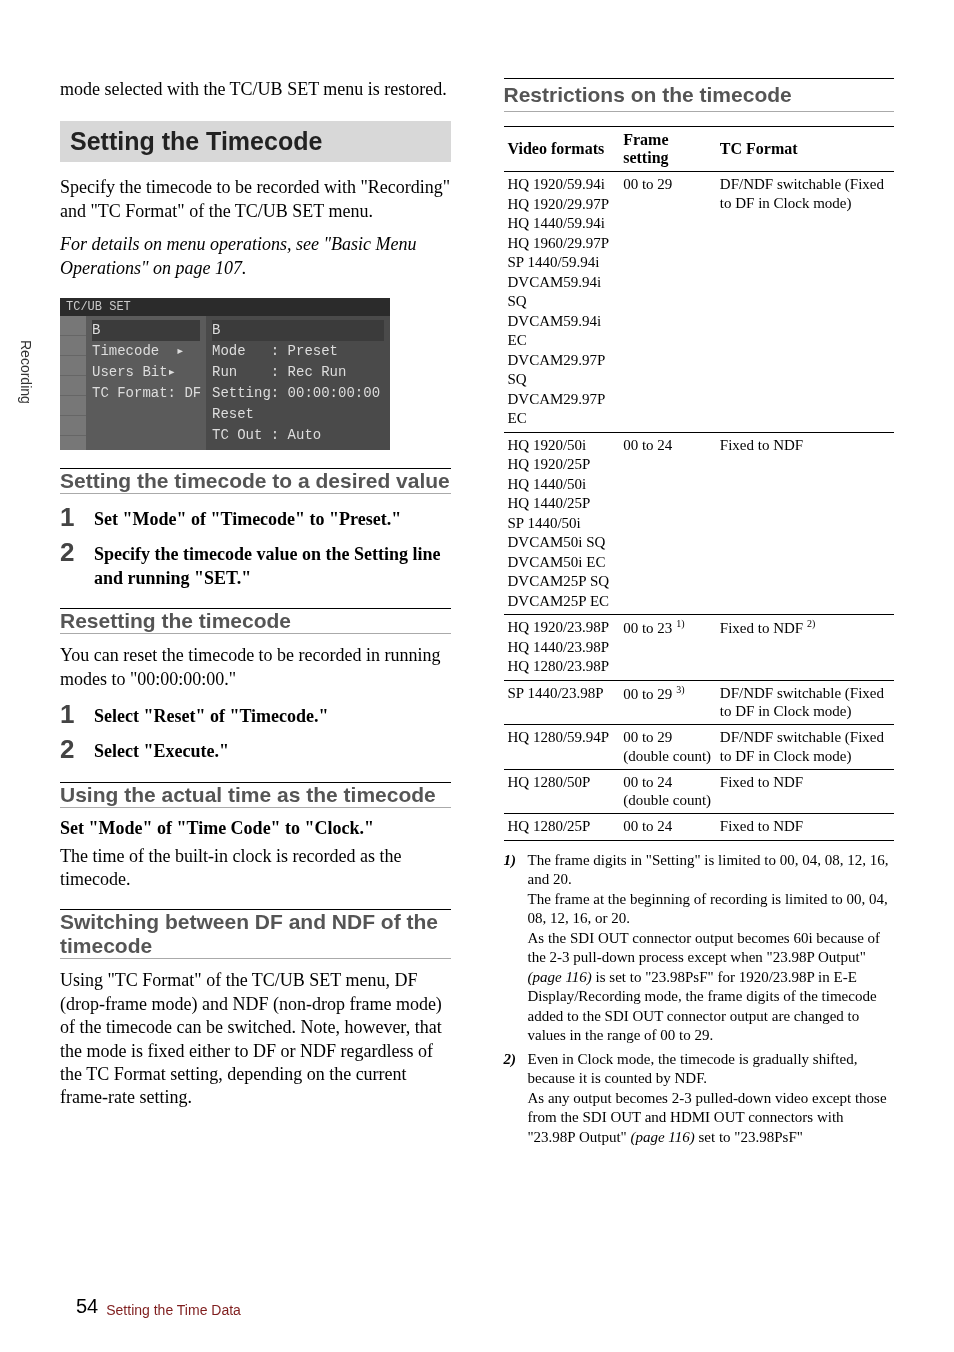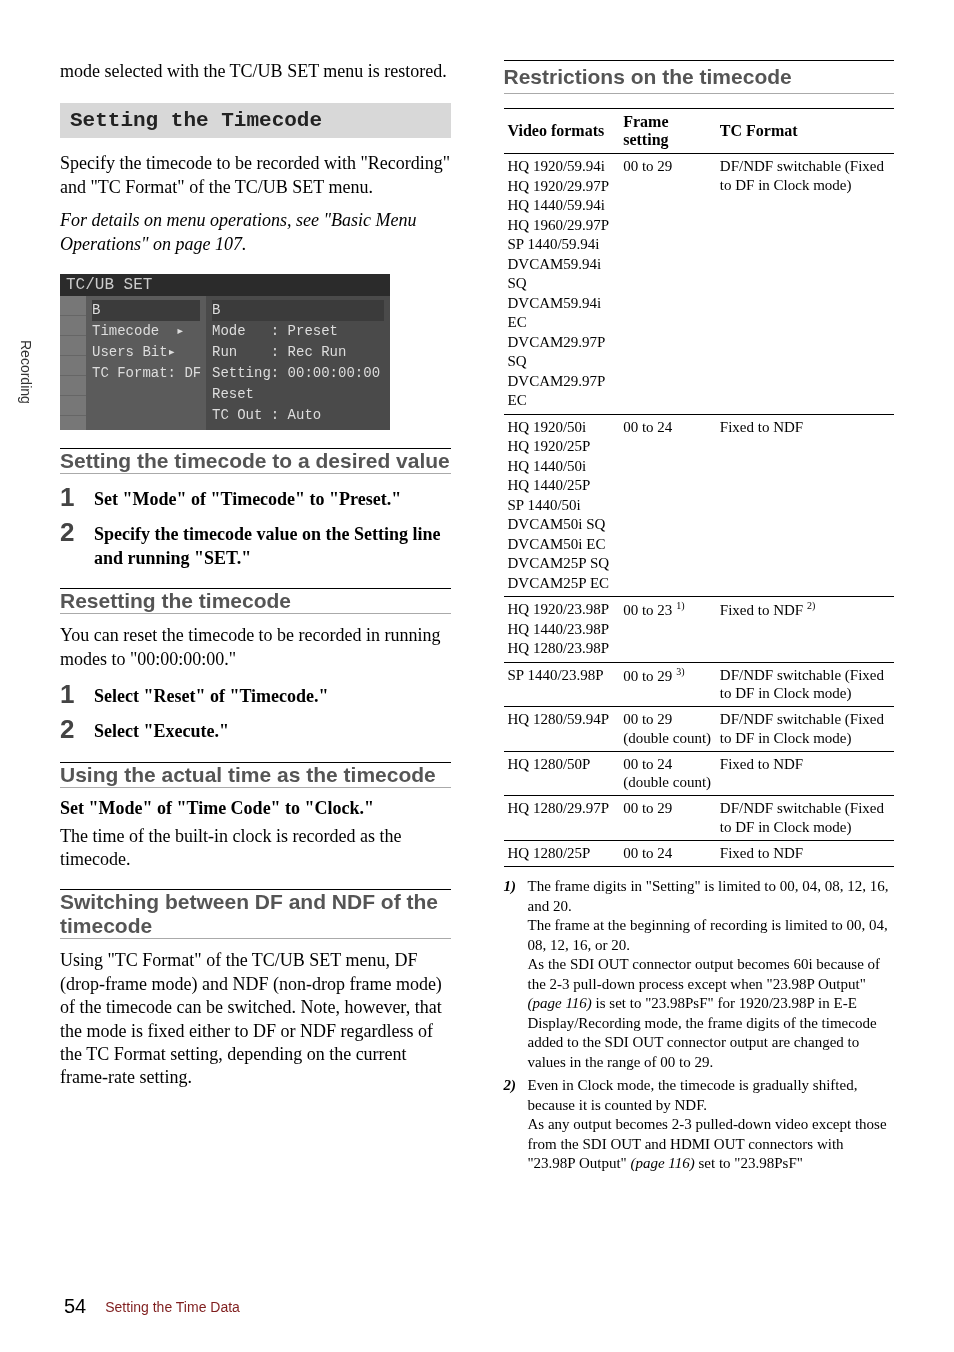--- a/index.html
+++ b/index.html
@@ -1,27 +1,27 @@
 <!DOCTYPE html>
 <html><head>
 <meta charset="utf-8">
 <style>
   * { box-sizing: border-box; margin: 0; padding: 0; }
   html, body { width: 954px; height: 1352px; font-family: "Times New Roman", serif; color: #000; background: #fff; }
   .page { position: relative; width: 954px; height: 1352px; padding: 60px 60px 40px 60px; }
   .side-tab { position: absolute; left: 34px; top: 340px; transform: rotate(90deg); transform-origin: left top; font-family: Arial, sans-serif; font-size: 14px; color: #333; }
-  .columns { display: flex; gap: 53px; }
+  .columns { display: flex; gap: 53px; margin-top: 18px; }
   .col { flex: 1; min-width: 0; }
   .body-text { font-size: 18px; line-height: 1.3; }
   .heading-box { background: #d8d8d8; padding: 6px 10px; margin: 20px 0 14px 0; }
-  .heading-box span { font-family: Liberation Mono, monospace; font-weight: 600; font-size: 21px; color: #222; }
+  .heading-box span { font-family: Liberation Sans, sans-serif; font-weight: 600; font-size: 25px; color: #222; }
   .sub-h { font-family: Arial, sans-serif; font-weight: 600; font-size: 21px; color: #555; border-top: 1px solid #000; border-bottom: 1px solid #aaa; padding: 0 0; margin: 18px 0 10px 0; }
   .italic { font-style: italic; }
   .menu-box { width: 330px; margin: 18px 0; font-family: "Courier New", monospace; font-size: 14px; color: #ddd; }
-  .menu-title { background: #2b2b2b; color: #ccc; padding: 2px 6px; font-size: 16px; }
+  .menu-title { background: #2b2b2b; color: #ccc; padding: 2px 6px; font-size: 12px; }
   .menu-body { display: flex; }
   .menu-icons { width: 26px; background: #777; display: flex; flex-direction: column; }
   .menu-icons div { height: 20px; border-bottom: 1px solid #666; }
   .menu-left { width: 120px; background: #5b5b5b; padding: 4px 6px; }
   .menu-right { flex: 1; background: #4a4a4a; padding: 4px 6px; }
   .menu-row { line-height: 1.5; white-space: pre; }
   .menu-row.arrow { background: #3b3b3b; }
   .step-list { margin-top: 10px; }
   .step { display: flex; align-items: flex-start; margin: 8px 0; }
   .step-num { font-family: Arial, sans-serif; font-weight: 700; font-size: 26px; color: #444; width: 34px; flex-shrink: 0; line-height: 1; }
@@ -29,21 +29,21 @@
   .bold-line { font-weight: bold; font-size: 18px; margin-bottom: 6px; }
   .right-h { font-family: Arial, sans-serif; font-weight: 600; font-size: 21px; color: #555; border-top: 1px solid #000; border-bottom: 1px solid #aaa; padding: 4px 0; margin: 0 0 14px 0; }
   table.tc { width: 100%; border-collapse: collapse; font-size: 15px; }
   table.tc th { text-align: left; font-weight: bold; border-top: 1.5px solid #000; border-bottom: 1.5px solid #000; padding: 4px 4px; font-family: "Times New Roman", serif; font-size: 16px; }
   table.tc td { vertical-align: top; padding: 3px 4px; border-bottom: 1px solid #000; line-height: 1.25; }
   table.tc td.formats div { line-height: 1.3; }
   .sup { font-size: 10px; vertical-align: super; }
   .footnotes { font-size: 15px; line-height: 1.3; margin-top: 10px; }
   .footnotes .fn { display: flex; margin-top: 4px; }
   .footnotes .fk { font-style: italic; font-weight: bold; width: 24px; flex-shrink: 0; }
-  .footer { position: absolute; bottom: 34px; left: 64px; display: flex; align-items: center; gap: 19px; }
+  .footer { position: absolute; bottom: 34px; left: 76px; display: flex; align-items: flex-end; gap: 8px; }
   .footer .pg { font-size: 20px; font-family: Arial, sans-serif; }
   .footer .ft { font-size: 14px; font-family: Arial, sans-serif; color: #7f1d1d; }
 </style>
 </head>
 <body>
 
 <div class="page">
   <div class="side-tab">Recording</div>
 
   <div class="columns">
@@ -186,27 +186,20 @@
             </tr>
             <tr>
               <td class="formats">
                 <div>HQ 1280/50P</div>
               </td>
               <td>00 to 24 (double count)</td>
               <td>Fixed to NDF</td>
             </tr>
             <tr>
               <td class="formats">
-                <div>HQ 1280/29.97P</div>
-              </td>
-              <td>00 to 29</td>
-              <td>DF/NDF switchable (Fixed to DF in Clock mode)</td>
-            </tr>
-            <tr>
-              <td class="formats">
                 <div>HQ 1280/25P</div>
               </td>
               <td>00 to 24</td>
               <td>Fixed to NDF</td>
             </tr>
           </tbody>
       </table>
 
       <div class="footnotes" id="footnotes">
           <div class="fn">

